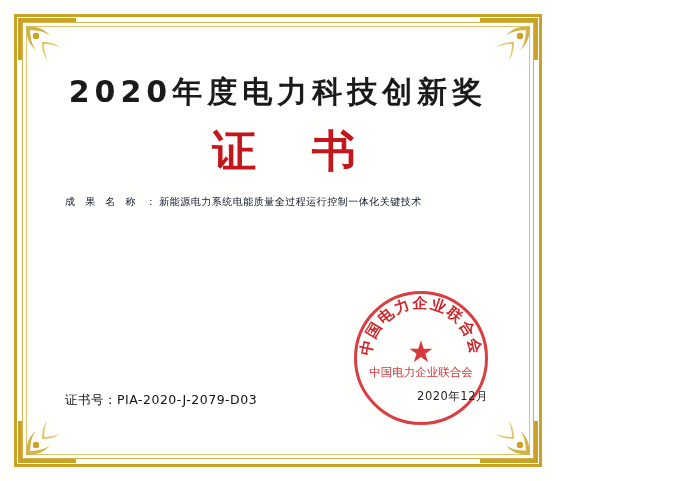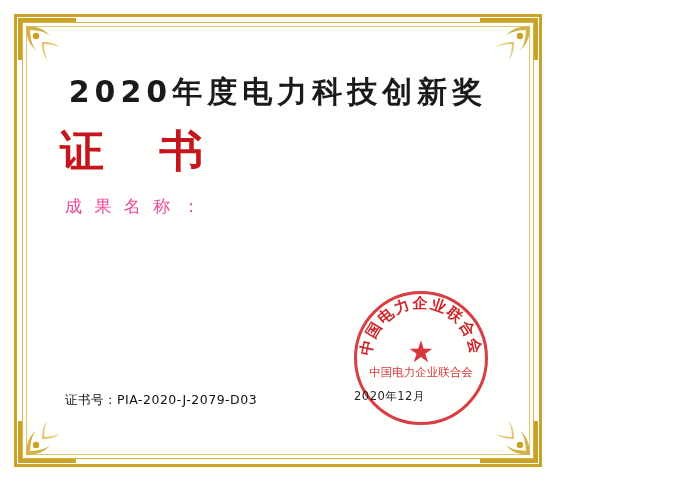--- a/index.html
+++ b/index.html
@@ -82,44 +82,44 @@
     font-weight: bold;
     font-size: 30px;
     letter-spacing: 5px;
     color: #1a1a1a;
     white-space: nowrap;
   }
 
   .title-sub {
     position: absolute;
     top: 82px;
-    left: 0;
-    right: 0;
-    text-align: left;
+    left: 12px;
+    right: 0;
+    text-align: center;
     font-family: "DejaVu Serif", serif;
     font-weight: bold;
     font-size: 44px;
     letter-spacing: 20px;
     color: #c4161c;
     text-indent: 20px;
     white-space: nowrap;
   }
 
   .fields {
     position: absolute;
     top: 155px;
     left: 25px;
     right: 10px;
   }
   .field-row {
     display: flex;
     align-items: baseline;
     margin-bottom: 24px;
-    font-size: 17px;
-    color: #ec4899;
+    font-size: 10px;
+    color: #0f172a;
     font-family: "DejaVu Sans", sans-serif;
   }
   .field-label {
     flex: 0 0 auto;
     letter-spacing: 3.5px;
     white-space: nowrap;
   }
   .field-value {
     flex: 1 1 auto;
     letter-spacing: 0.5px;
@@ -177,21 +177,21 @@
     color: #d3232a;
     opacity: 0.92;
     letter-spacing: 0px;
     white-space: nowrap;
   }
   .seal-date {
     position: absolute;
     left: 0;
     right: 0;
     top: 98px;
-    text-align: left;
+    text-align: right;
     font-family: "DejaVu Sans", sans-serif;
     font-size: 11.5px;
     color: #222;
     letter-spacing: 0.5px;
     white-space: nowrap;
   }
   .seal-arc-text {
     position: absolute;
     left: 0; top: 0;
     width: 134px; height: 134px;
@@ -250,20 +250,21 @@
   <div class="content">
 
     <div class="title-main">2020年度电力科技创新奖</div>
 
     <div class="title-sub">证 书</div>
 
     <div class="fields">
 
       <div class="field-row">
         <span class="field-label">成 果 名 称 ：</span>
+        <span class="field-value">新能源电力系统电能质量全过程运行控制一体化关键技术</span>
       </div>
 
       <div class="field-row">
       </div>
 
       <div class="field-row">
       </div>
 
     </div>
 

